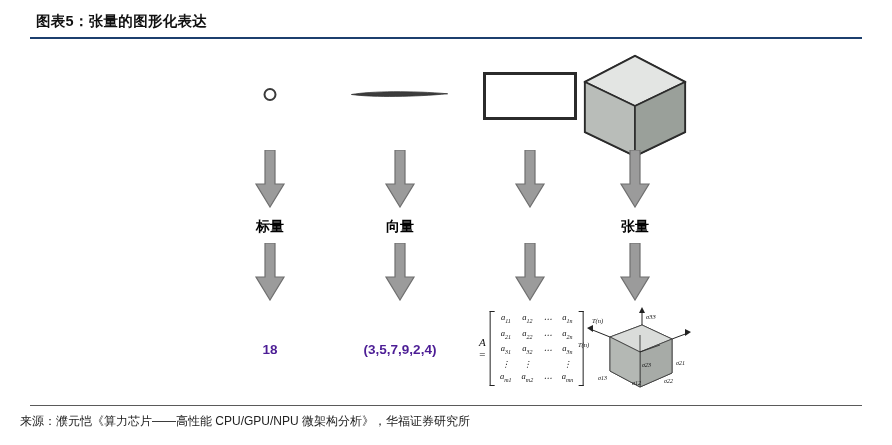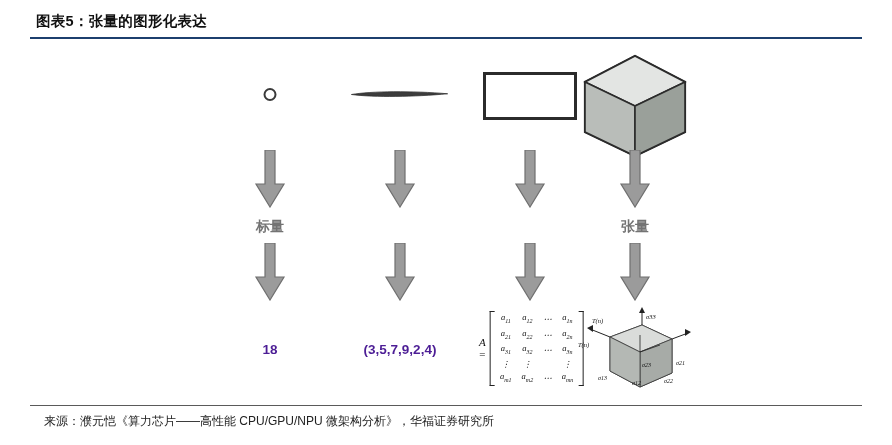--- a/index.html
+++ b/index.html
@@ -48,21 +48,21 @@
   .footer-rule {
     position: absolute;
     left: 30px;
     top: 405px;
     width: 832px;
     height: 1px;
     background: #5a5a5a;
   }
   .source-text {
     position: absolute;
-    left: 44px;
+    left: 20px;
     top: 413px;
     font-size: 12px;
     color: #222222;
     white-space: nowrap;
   }
 
   
   .diagram {
     position: absolute;
     left: 30px;
@@ -97,21 +97,21 @@
   }
   .label-slot {
     position: absolute;
     top: 168px;
     left: 0;
     width: 150px;
     height: 26px;
     text-align: center;
     font-size: 14px;
     font-weight: bold;
-    color: #737373;
+    color: #000000;
     line-height: 26px;
   }
   .arrow-slot-2 {
     position: absolute;
     top: 198px;
     left: 0;
     width: 150px;
     height: 60px;
   }
   .value-slot {
@@ -270,20 +270,21 @@
       <div class="shape-slot">
         <svg class="vector-sliver" viewBox="0 0 108 10">
           <path d="M0,5 C22,1.2 68,0.8 107,4.2 C70,7.6 26,8.4 0,5 Z" fill="#3c3c3c" stroke="#2b2b2b" stroke-width="0.8"></path>
         </svg>
       </div>
       <div class="arrow-slot-1">
         <svg class="arrow" width="34" height="58" viewBox="0 0 34 58">
           <polygon points="12,0 22,0 22,34 31,34 17,57 3,34 12,34" fill="#9b9b9b" stroke="#6f6f6f" stroke-width="1.2"></polygon>
         </svg>
       </div>
+      <div class="label-slot">向量</div>
       <div class="arrow-slot-2">
         <svg class="arrow" width="34" height="58" viewBox="0 0 34 58">
           <polygon points="12,0 22,0 22,34 31,34 17,57 3,34 12,34" fill="#9b9b9b" stroke="#6f6f6f" stroke-width="1.2"></polygon>
         </svg>
       </div>
       <div class="value-slot">
         <div class="value-text">(3,5,7,9,2,4)</div>
       </div>
     </div>
 

